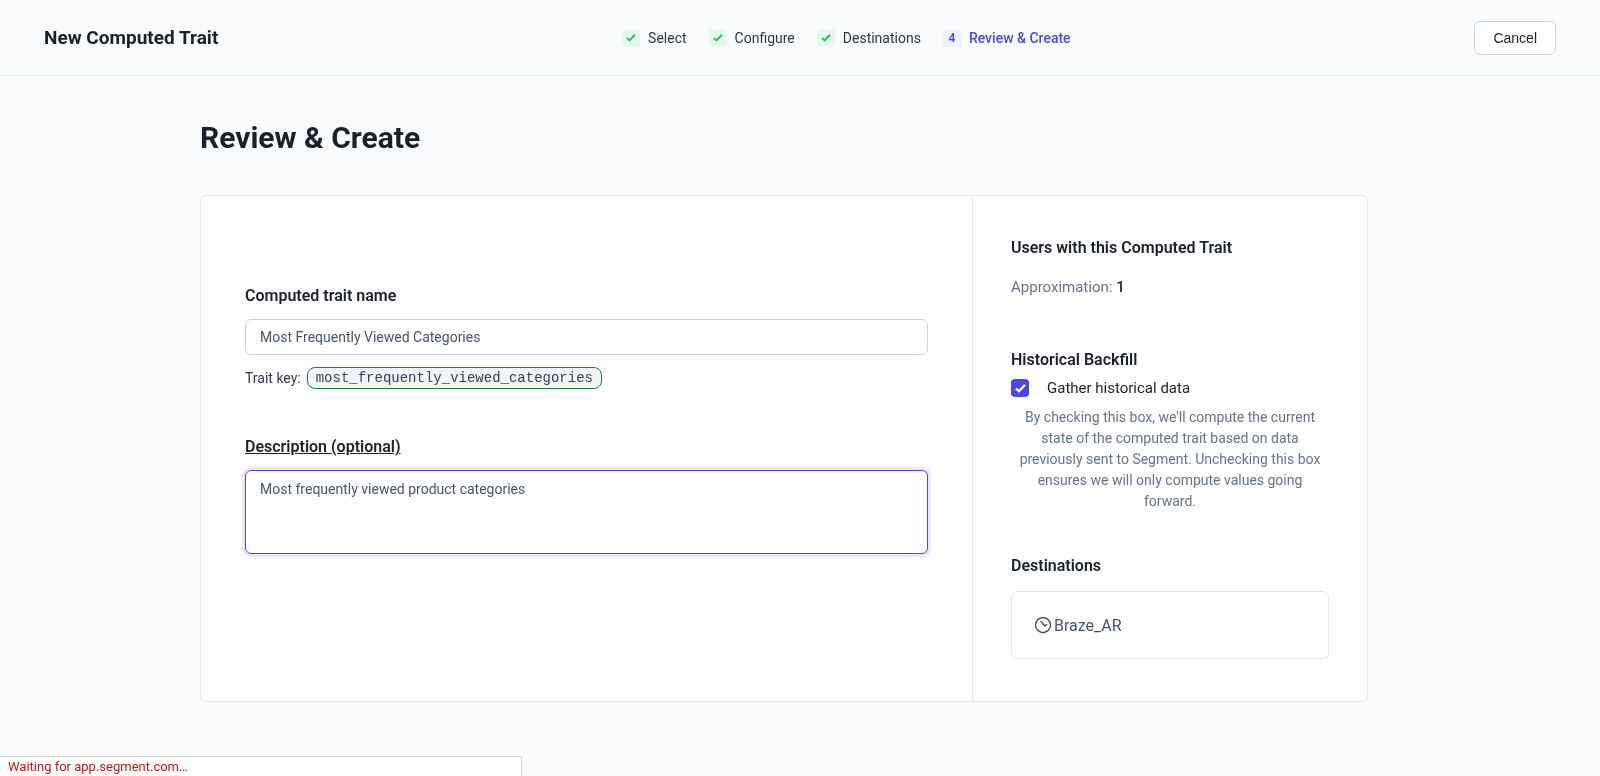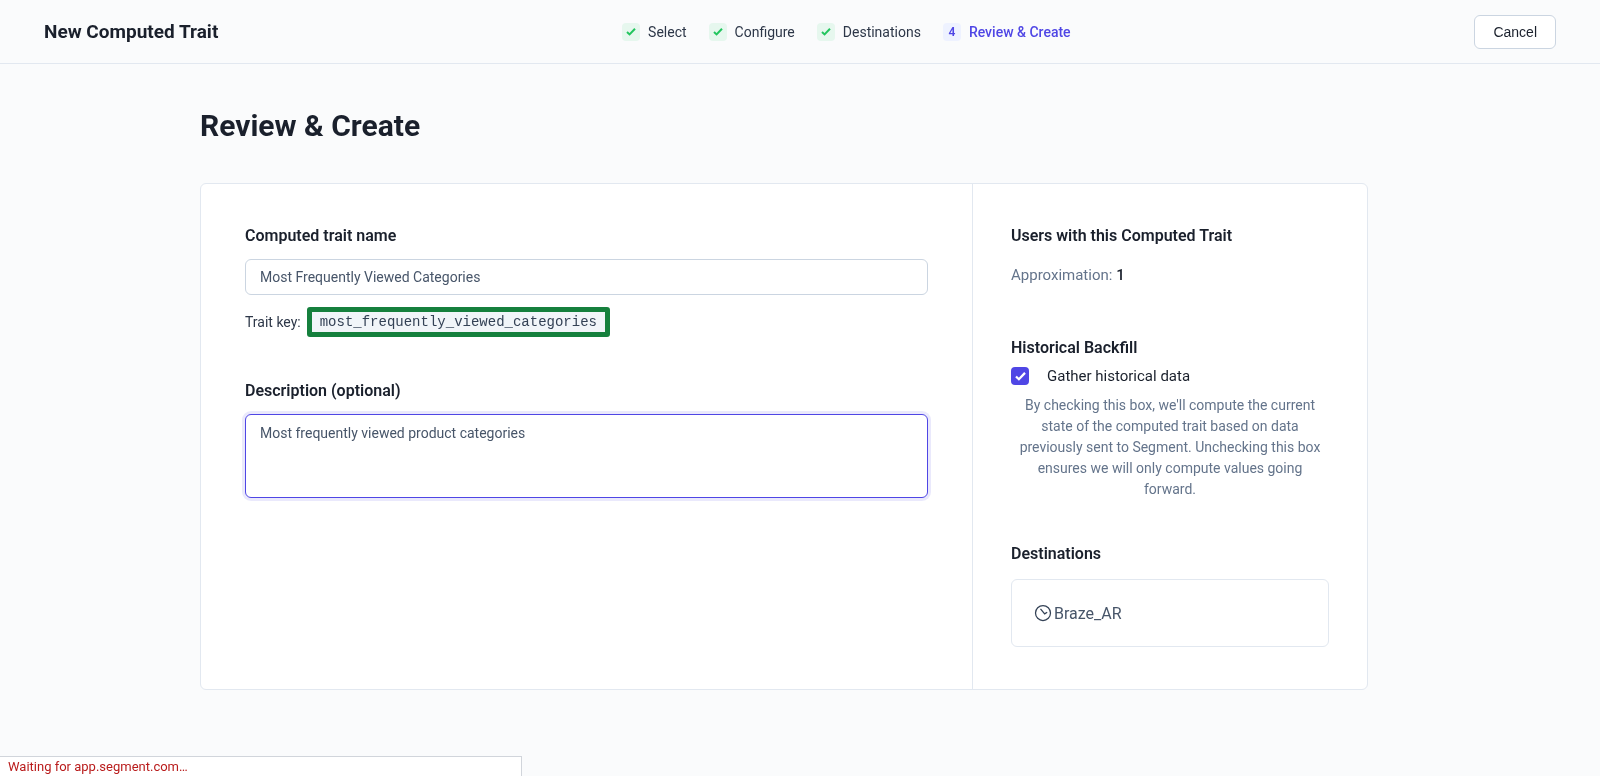--- a/index.html
+++ b/index.html
@@ -10,21 +10,21 @@
     body {
       font-family: -apple-system, BlinkMacSystemFont, "Segoe UI", Roboto, Helvetica, Arial, sans-serif;
       background: #fafbfc;
       color: #1a202c;
       width: 1600px;
       height: 776px;
       overflow: hidden;
       position: relative;
     }
     .header {
-      height: 64px;
+      height: 76px;
       display: flex;
       align-items: center;
       padding: 0 20px;
       border-bottom: 1px solid #e2e8f0;
       background: #fafbfc;
     }
     .header-title {
       font-size: 19px;
       font-weight: 700;
       color: #1a202c;
@@ -116,20 +116,21 @@
     .card-right {
       width: 394px;
       padding: 42px 38px;
     }
     .form-label {
       font-size: 16px;
       font-weight: 600;
       color: #1a202c;
       margin-bottom: 14px;
       display: block;
+      margin-top: 48px;
     }
     .text-input {
       width: 100%;
       border: 1px solid #cbd5e1;
       border-radius: 6px;
       padding: 9px 14px;
       font-size: 14px;
       color: #475569;
       background: #fff;
       font-family: inherit;
@@ -138,28 +139,29 @@
       margin-top: 12px;
       font-size: 14px;
       color: #2d3748;
       display: flex;
       align-items: center;
       gap: 6px;
     }
     .trait-key-code {
       font-family: "SFMono-Regular", Consolas, "Liberation Mono", Menlo, monospace;
       background: #f1f5f9;
-      border: 5px solid #15803d;
-      border-radius: 3px;
+      border: 1px solid #15803d;
+      border-radius: 8px;
       padding: 2px 8px;
       font-size: 14px;
       color: #334155;
     }
     .desc-group {
       margin-top: 44px;
+      text-decoration: underline;
     }
     .textarea {
       width: 100%;
       height: 84px;
       border: 1px solid #4f46e5;
       border-radius: 6px;
       padding: 10px 14px;
       font-size: 14px;
       color: #475569;
       resize: none;

